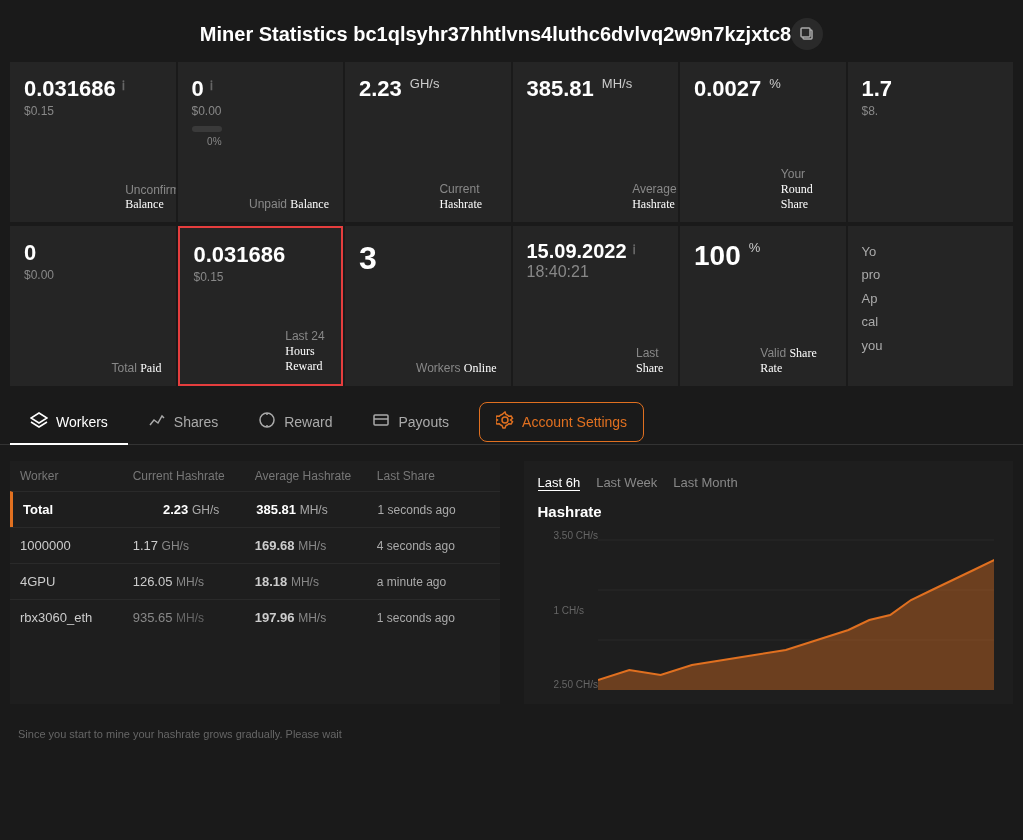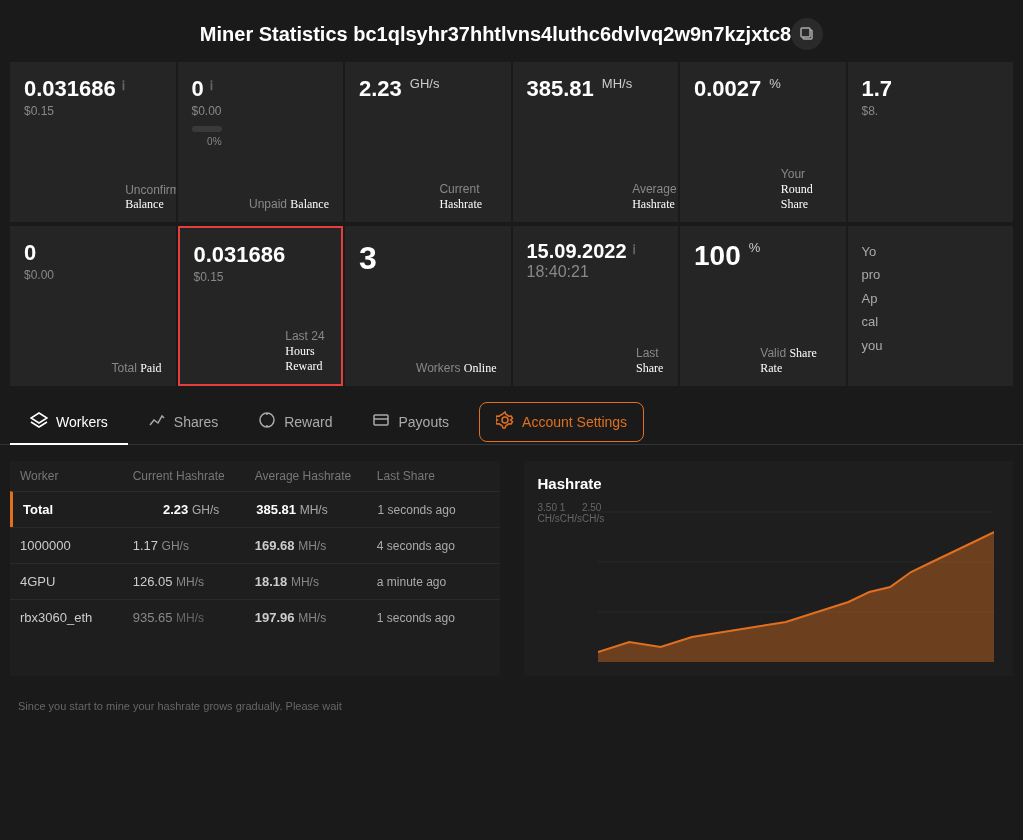--- a/index.html
+++ b/index.html
@@ -242,25 +242,25 @@
       color: #fff;
       margin-bottom: 10px;
     }
     .chart-area {
       position: relative;
       height: 160px;
       padding: 0 5px;
     }
     .chart-y-labels {
       position: absolute;
-      left: 0;
+      left: 16px;
       top: 0;
       bottom: 0;
       display: flex;
-      flex-direction: row;
+      flex-direction: column;
       justify-content: space-between;
       font-size: 10px;
       color: #666;
       width: 50px;
     }
     .chart-svg {
       width: 100%;
       height: 160px;
       margin-left: 50px;
     }
@@ -559,20 +559,25 @@
       </div>
       <div style="color:#ccc; font-size:13px; font-weight:bold;">
         <span>197.96</span>
         <span style="color:#888; font-size:12px; font-weight:normal;">MH/s</span>
       </div>
       <div class="last-share">1 seconds ago</div>
     </div>
   </div>
 
   <div class="hashrate-chart">
+    <div class="chart-time-filters">
+      <span class="chart-filter active">Last 6h</span>
+      <span class="chart-filter">Last Week</span>
+      <span class="chart-filter">Last Month</span>
+    </div>
     <div class="chart-title">Hashrate</div>
     <div class="chart-area">
       <div class="chart-y-labels">
         <span>3.50 CH/s</span>
         <span>1 CH/s</span>
         <span>2.50 CH/s</span>
       </div>
       
       <svg class="chart-svg" viewBox="0 0 380 160" preserveAspectRatio="none" style="margin-left:55px; width:calc(100% - 55px);">
 

